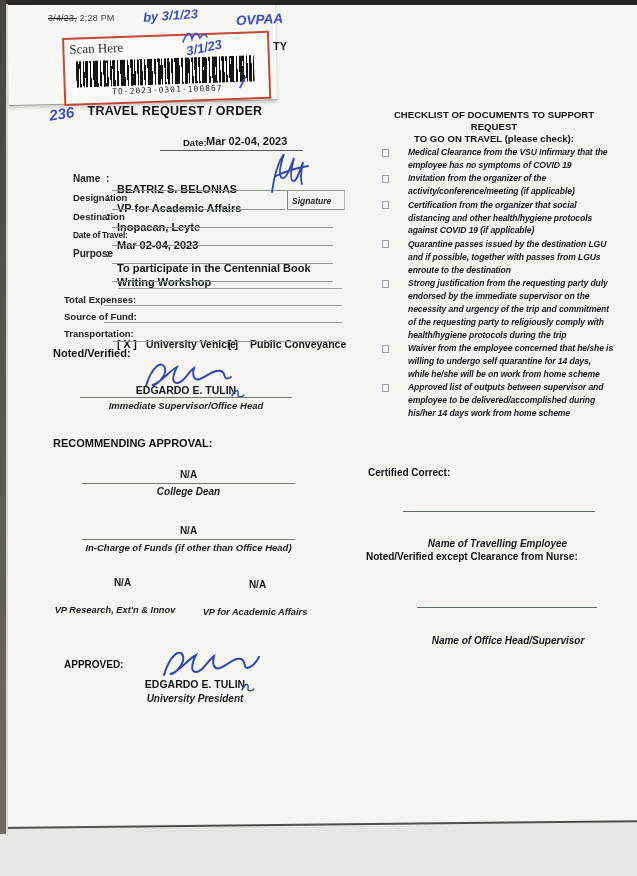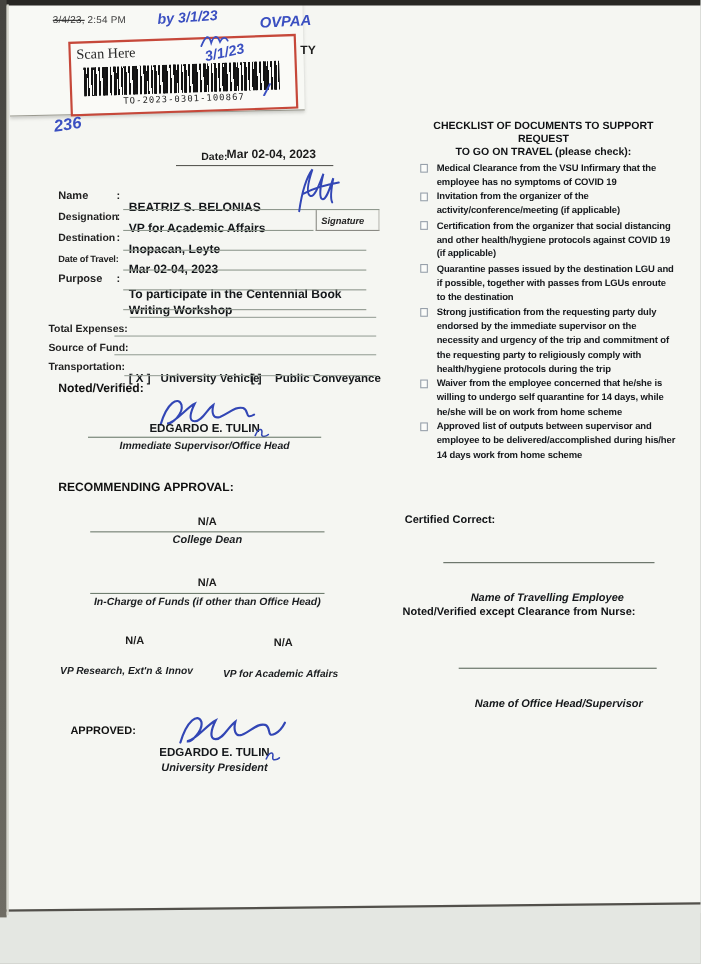--- a/index.html
+++ b/index.html
@@ -34,79 +34,80 @@
   .hw-slash { left:240px; top:74px; font-size:16px; transform:rotate(6deg); }
   .hw-236 { left:49px; top:105px; font-size:15px; transform:rotate(-8deg); }
   .letterhead-frag { left:273px; top:40px; font-size:11px; font-weight:bold; color:#1d1d1d; }
 
   
   .form-title { left:40px; top:104px; width:270px; text-align:center; font-size:12.5px; font-weight:bold; letter-spacing:0.3px; color:#111; }
   .date-label { left:183px; top:137px; font-size:9.5px; font-weight:bold; }
   .date-value { left:206px; top:135px; font-size:11px; font-weight:bold; }
   .date-line { left:160px; top:150px; width:143px; border-bottom:1.2px solid #5a5a55; }
 
-  .f-label { font-weight:bold; color:#222; }
+  .f-label { font-weight:bold; color:#222;margin-left:20px; }
   .f-colon { font-weight:bold; color:#222; font-size:10px; }
   .f-value { font-weight:bold; color:#14171a; font-size:11px; white-space:nowrap;margin-top:12px; }
   .uline { border-bottom:1px solid #8f988e; height:0; }
   .uline2 { border-bottom:1px solid #9aa29a; height:0; }
 
   .sig-cell { left:287px; top:191px; width:58px; height:19px; border-left:1px solid #8a8a84; border-bottom:1px solid #8a8a84; border-right:1px solid #b9b9b2; }
   .sig-cap { font-style:italic; font-weight:bold; font-size:8.5px; color:#222; padding:5px 0 0 4px; display:block; }
 
   .sec-head { font-weight:bold; color:#111; }
   .ctr { text-align:center; }
   .sig-name { font-size:10.5px; font-weight:bold; color:#14171a; }
   .sig-title { font-style:italic; font-weight:bold; font-size:9.5px; color:#1a1d20; }
   .na { font-size:10px; font-weight:bold; }
   .sigline { border-bottom:1.2px solid #6f7d6f; height:0; }
 
   
   .chk-head { left:372px; top:109px; width:244px; text-align:center; font-size:9.6px; font-weight:bold; line-height:12px; color:#101215; }
   .chk-list { left:382px; top:146px; width:232px; }
-  .chk-item { display:flex; gap:8px; margin-bottom:0.5px; }
+  .chk-item { display:flex; gap:19px; margin-bottom:0.5px;font-style:italic; }
   .chk-box { width:7px; height:8px; border:1px solid #97a0aa; margin-top:2.5px; flex:none; background:#fbfcfa; }
   .chk-txt { font-size:8.6px; font-weight:bold; letter-spacing:-0.1px; line-height:12.9px; color:#15181c; width:219px; }
 
   .rc-head { font-size:10px; font-weight:bold; color:#101215; }
   .rc-line { border-bottom:1.2px solid #5f6a5f; height:0; }
   .rc-cap { font-style:italic; font-weight:bold; font-size:10px; color:#14171a;margin-top:24px; }
 
   svg { display:block; }
 </style>
 </head>
 <body>
 
 <div class="scene">
 
   <div class="abs paper"></div>
 
   <div class="abs sticker"></div>
 
-  <div class="abs timestamp"><span class="struck">3/4/23,</span><span> 2:54 PM</span></div>
+  <div class="abs timestamp"><span class="struck">3/4/23,</span><span> 2:28 PM</span></div>
 
   <div class="abs redbox">
     <div class="abs scanhere">Scan Here</div>
     <div class="abs barcode"></div>
     <div class="abs barcode-num">TO-2023-0301-100867</div>
   </div>
 
   <div class="abs ink hw hw-by">by 3/1/23</div>
   <div class="abs ink hw hw-ovpaa">OVPAA</div>
   <div class="abs" style="left:181px; top:29px;">
     <svg width="28" height="16" viewBox="0 0 28 16">
         <path d="M2,13 C6,3 9,2 11,10 C13,4 16,2 19,9 C21,5 24,4 26,8" fill="none" stroke="#3a4fc1" stroke-width="1.6" stroke-linecap="round"></path>
       </svg>
   </div>
   <div class="abs ink hw hw-date2">3/1/23</div>
   <div class="abs ink hw hw-slash">/</div>
   <div class="abs ink hw hw-236">236</div>
 
   <div class="abs letterhead-frag">TY</div>
 
+  <div class="abs form-title">TRAVEL REQUEST / ORDER</div>
   <div class="abs date-label">Date:</div>
   <div class="abs date-value">Mar 02-04, 2023</div>
   <div class="abs date-line"></div>
 
   <div class="abs f-label" style="left:53px; top:173px; font-size:10px;">Name</div>
   <div class="abs f-colon" style="left:106px; top:173px;">:</div>
   <div class="abs f-value" style="left:117px; top:171px;">BEATRIZ S. BELONIAS</div>
   <div class="abs uline" style="left:112px; top:190px; width:233px;"></div>
 
   <div class="abs f-label" style="left:53px; top:192px; font-size:9.5px;">Designation</div>

